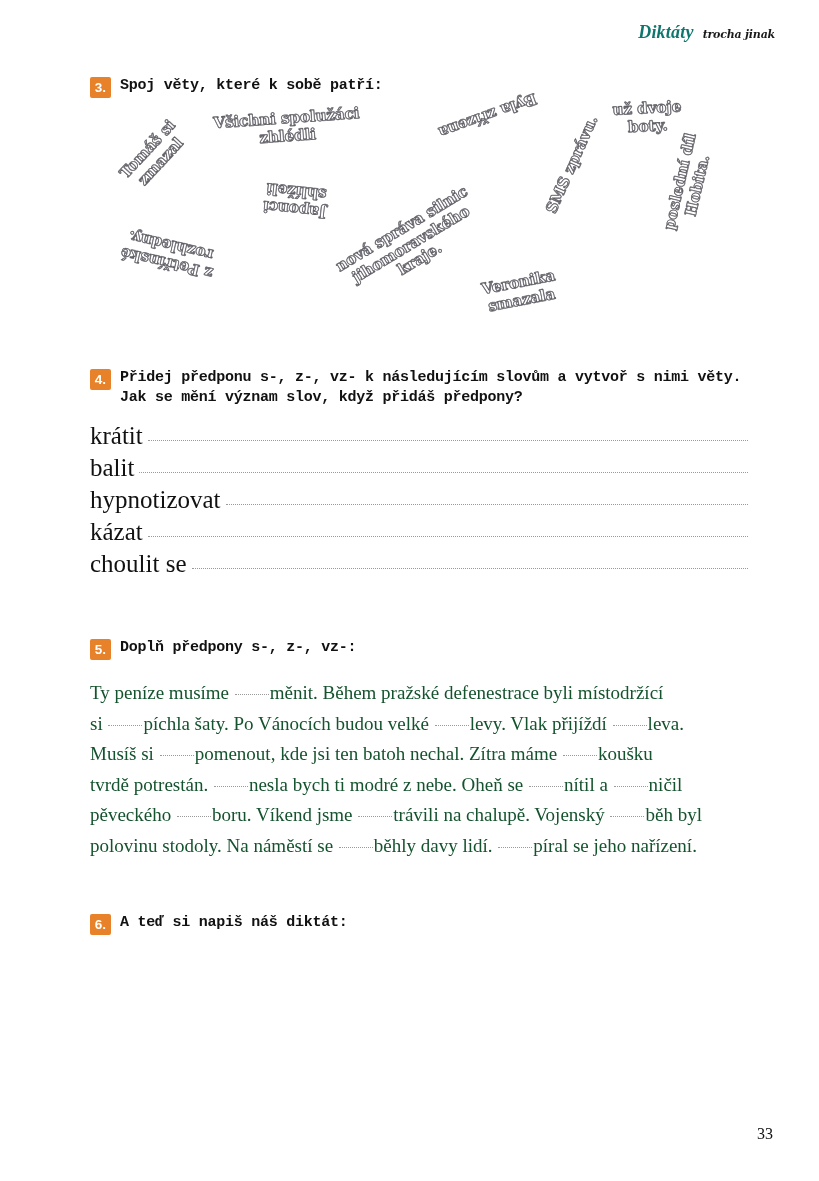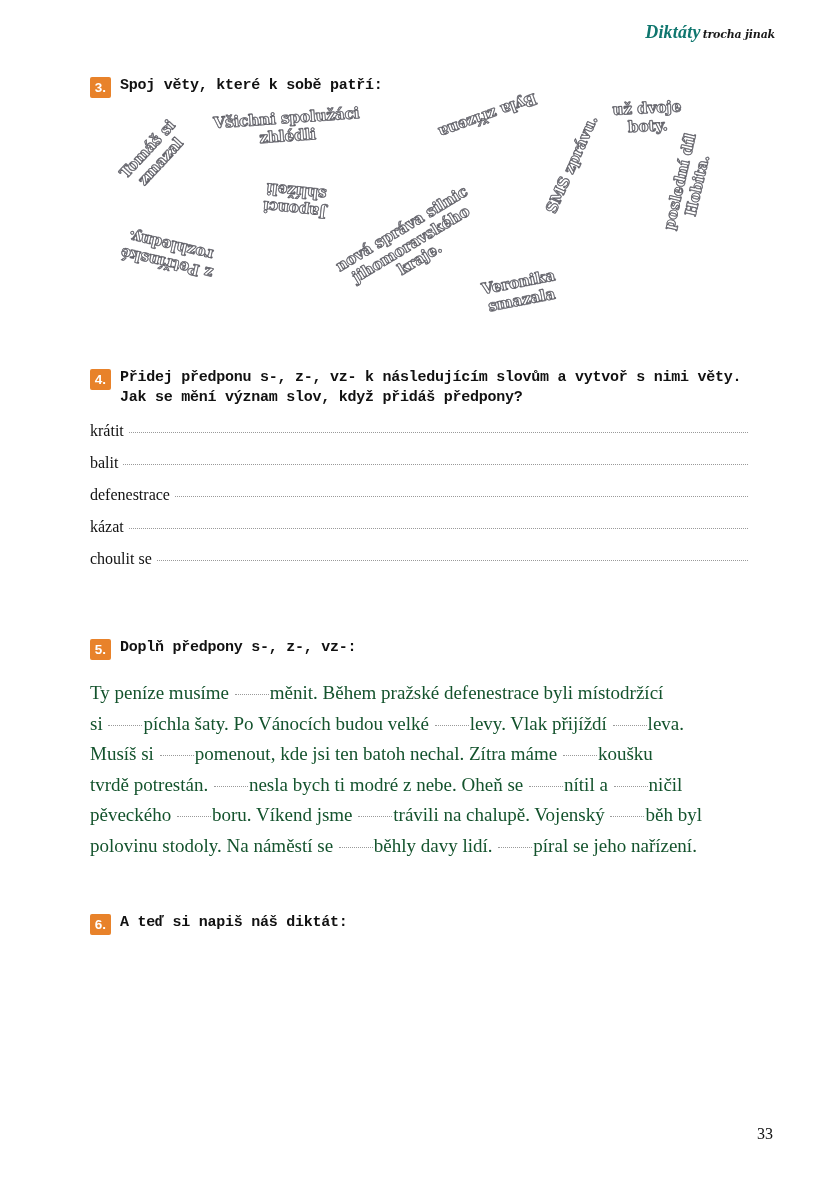--- a/index.html
+++ b/index.html
@@ -11,21 +11,21 @@
   .page{position:absolute;inset:0;}
 
   
   .runhead{position:absolute;top:22px;right:44px;white-space:nowrap;}
   .runhead .brand{
     font-family:"Liberation Serif",serif;font-style:italic;font-weight:bold;
     font-size:18px;color:#0f766e;letter-spacing:.2px;
   }
   .runhead .tag{
     font-family:"DejaVu Serif",serif;font-style:italic;font-weight:bold;
-    font-size:11px;color:#1a1a1a;margin-left:2px;letter-spacing:-.2px;
+    font-size:11px;color:#1a1a1a;margin-left:9px;letter-spacing:-.2px;
   }
 
   
   .ex{position:absolute;display:flex;align-items:flex-start;gap:9px;}
   .badge{
     background:#e8822a;color:#ffffff;
     font-family:"Liberation Sans",sans-serif;font-weight:bold;font-size:13.5px;
     width:21px;height:21px;line-height:21px;text-align:center;
     border-radius:2px;flex:0 0 auto;margin-top:1px;
   }
@@ -44,21 +44,21 @@
     -webkit-text-stroke:0.8px #5f5f66;
     text-align:center;white-space:nowrap;
     text-shadow:
        0.7px 0 0 #8d8d95, -0.7px 0 0 #8d8d95,
        0 0.7px 0 #8d8d95, 0 -0.7px 0 #8d8d95;
   }
 
   
   .wordlist{position:absolute;left:90px;top:422px;width:658px;}
   .wordrow{display:flex;align-items:baseline;height:32px;}
-  .wordrow .w{font-size:16px;color:#111;white-space:nowrap;}
+  .wordrow .w{font-size:25px;color:#111;white-space:nowrap;}
   .wordrow .dots{
     flex:1 1 auto;margin-left:5px;position:relative;top:-3px;
     border-bottom:1px dotted #9a9a9a;height:1px;
   }
 
   
   .para{
     position:absolute;left:90px;top:678px;width:660px;
     font-size:19px;line-height:30.5px;color:#14532d;
     text-align:justify;
@@ -153,21 +153,21 @@
   <div class="wordlist">
     <div class="wordrow">
       <span class="w">krátit</span>
       <span class="dots"></span>
     </div>
     <div class="wordrow">
       <span class="w">balit</span>
       <span class="dots"></span>
     </div>
     <div class="wordrow">
-      <span class="w">defenestrace</span>
+      <span class="w">hypnotizovat</span>
       <span class="dots"></span>
     </div>
     <div class="wordrow">
       <span class="w">kázat</span>
       <span class="dots"></span>
     </div>
     <div class="wordrow">
       <span class="w">choulit se</span>
       <span class="dots"></span>
     </div>

